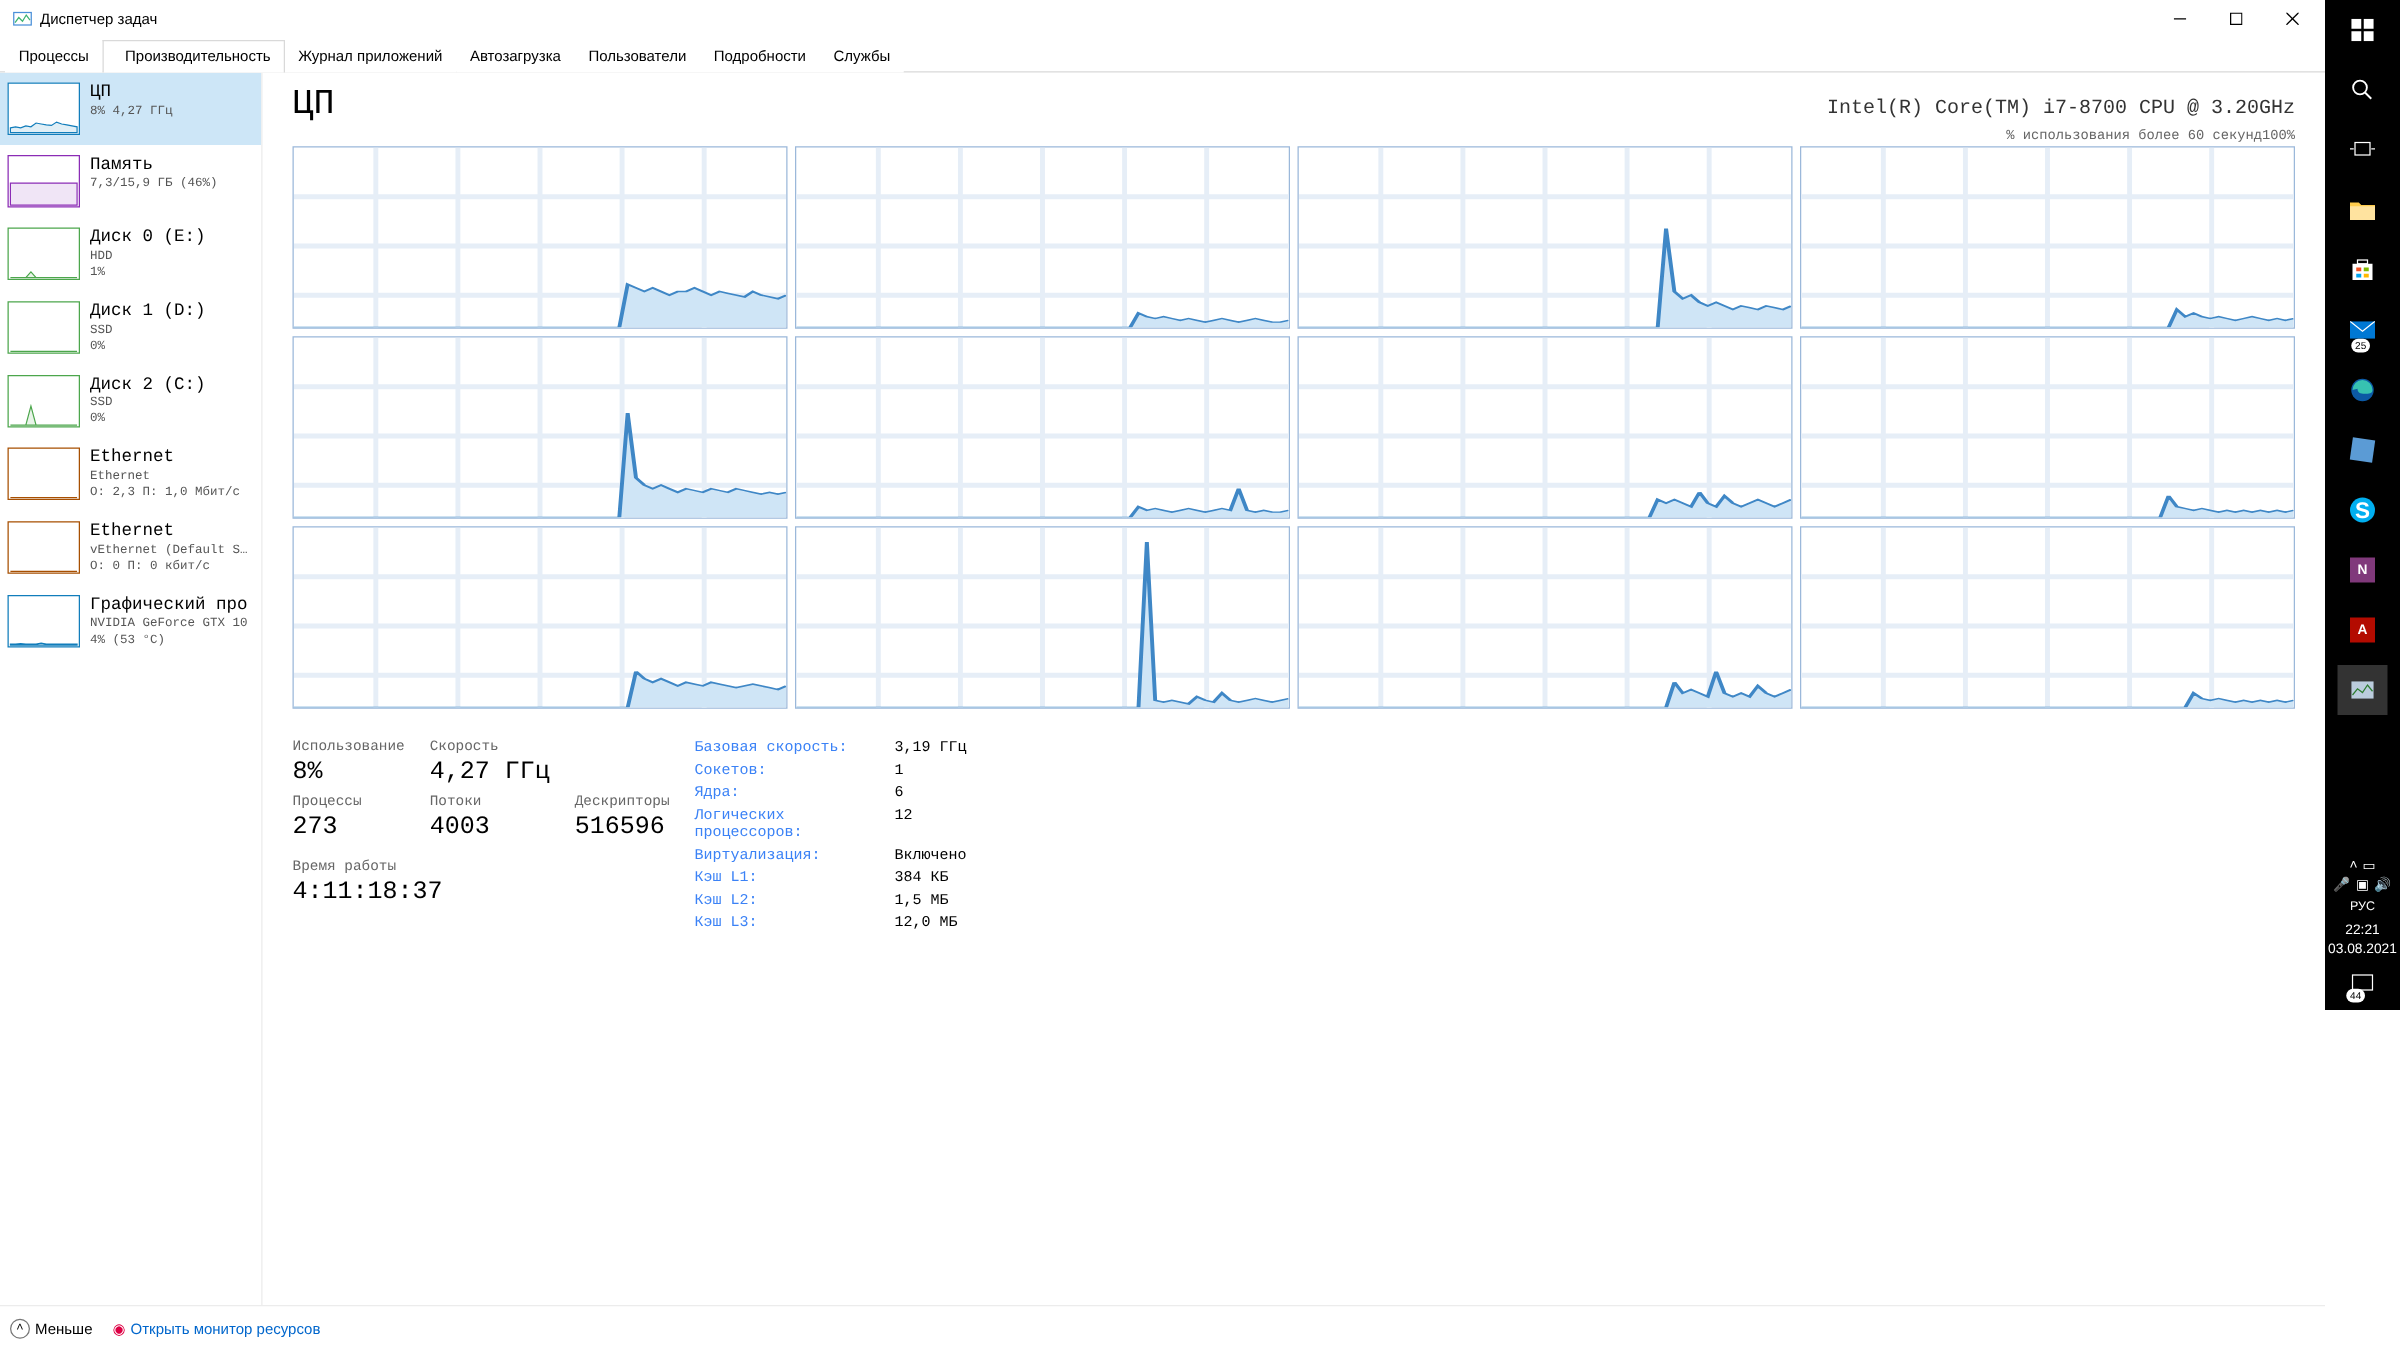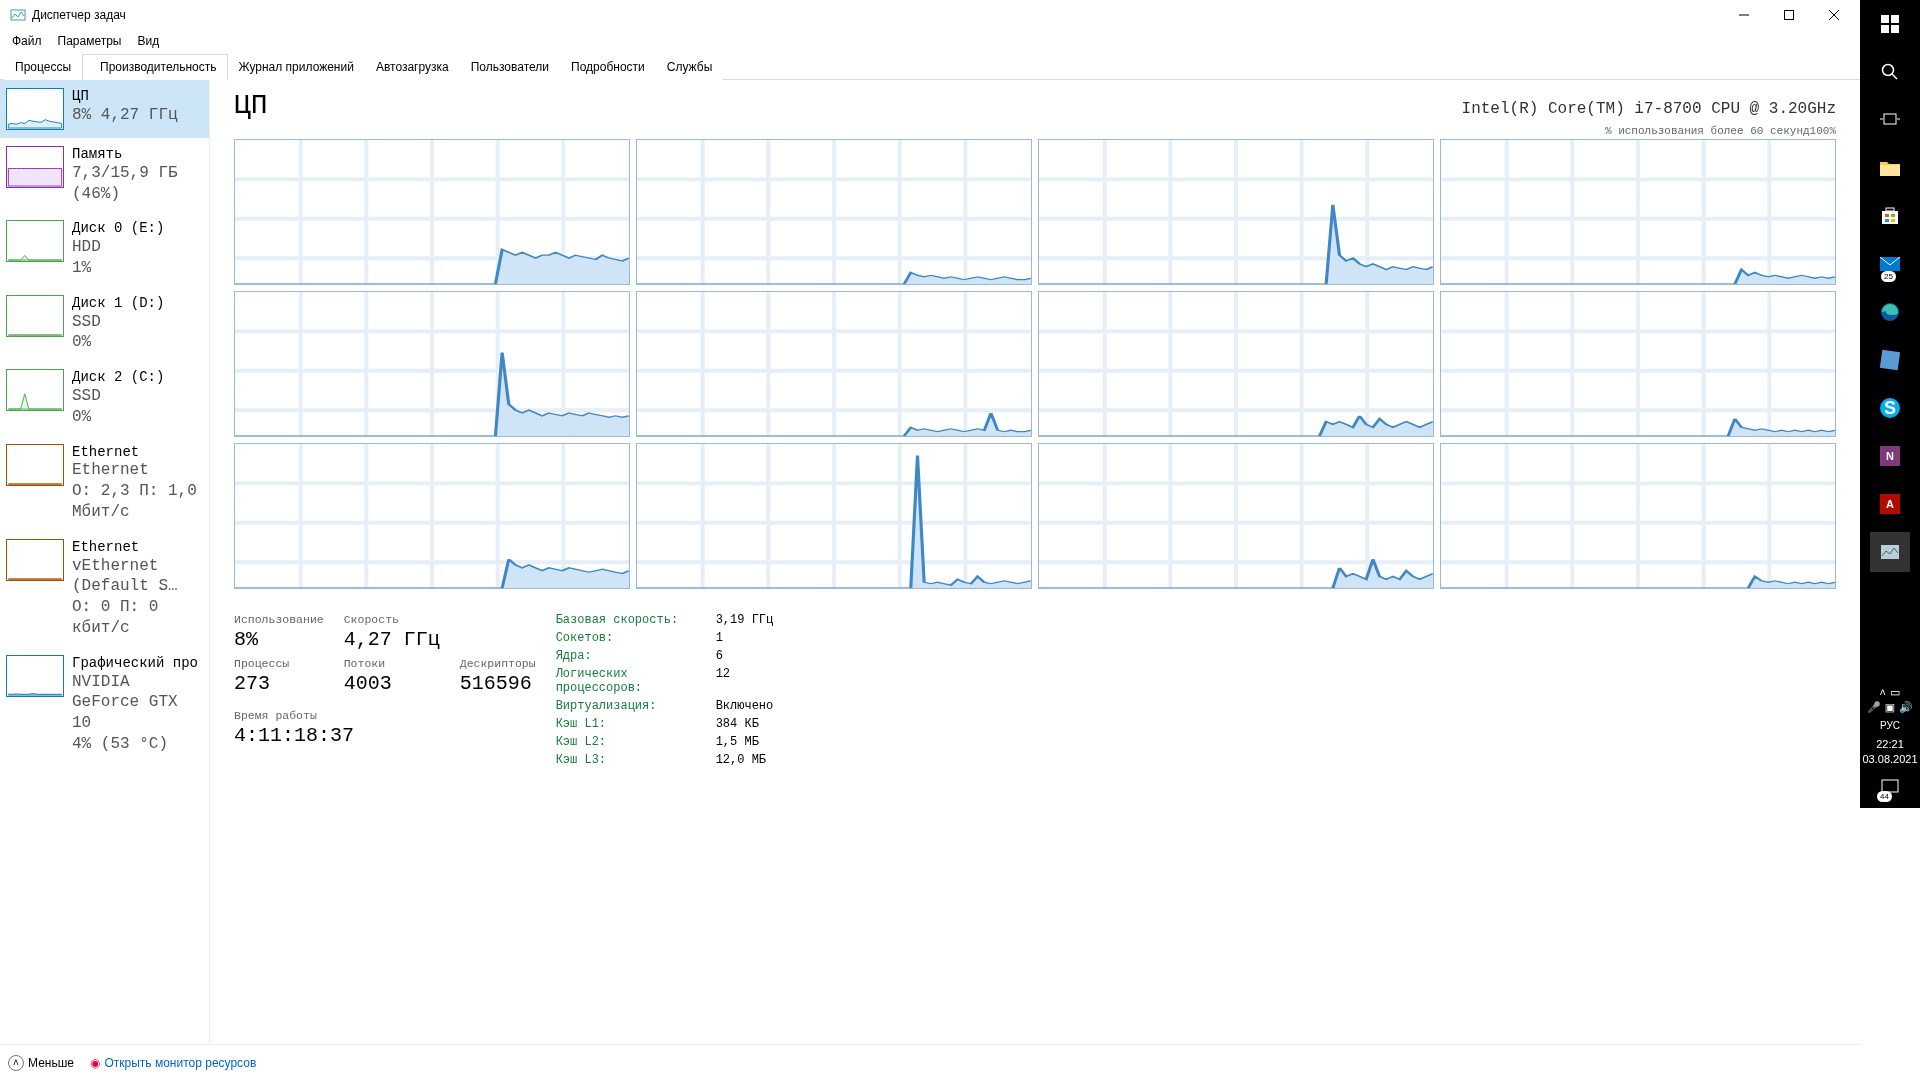--- a/index.html
+++ b/index.html
@@ -24,40 +24,40 @@
 .tabbar .tab.active { border-color: #d9d9d9; background: #fff; padding-left: 17px; }
 
 
 .body { flex: 1; display: flex; overflow: hidden; font-family: Liberation Mono, monospace; }
 .sidebar { width: 210px; border-right: 1px solid #ececec; overflow: hidden; }
 .side-item { display: flex; align-items: flex-start; padding: 8px 6px; gap: 8px; cursor: default; }
 .side-item.selected { background: #cde6f7; }
 .side-thumb { width: 58px; height: 42px; border: 1px solid; flex-shrink: 0; position: relative; background: #fff; }
 .side-thumb svg { position: absolute; left: 0; top: 0; width: 100%; height: 100%; }
 .side-text .l1 { font-size: 14px; line-height: 1.2; }
-.side-text .l2 { font-size: 16px; color: #555; line-height: 1.3; }
+.side-text .l2 { font-size: 10px; color: #555; line-height: 1.3; }
 
 
 .main { flex: 1; padding: 10px 24px 4px 24px; display: flex; flex-direction: column; overflow: hidden; }
 .main-header { display: flex; justify-content: space-between; align-items: baseline; margin-bottom: 4px; }
 .main-header .big { font-size: 28px; font-weight: 400; }
 .main-header .model { font-size: 16px; color: #333; }
 .chart-topline { display: flex; justify-content: flex-end; font-size: 11px; color: #666; margin-bottom: 2px; }
 .cpu-grid { display: grid; grid-template-columns: repeat(4, 1fr); grid-template-rows: repeat(3, 1fr); gap: 6px; height: 450px; }
 .cpu-cell { border: 1px solid #9bb8da; position: relative; overflow: hidden; }
 .cpu-cell .gridlines { position: absolute; inset: 0; }
 .cpu-cell svg.line { position: absolute; inset: 0; width: 100%; height: 100%; }
 
 
 .stats { display: flex; gap: 20px; margin-top: 24px; font-size: 12px; }
 .stats .col-left { display: grid; grid-template-columns: auto auto auto; gap: 6px 20px; align-content: start; }
 .stats .metric .lbl { font-size: 11.5px; color: #666; }
 .stats .metric .val { font-size: 20px; margin-top: 2px; }
 .stats .col-right { display: grid; grid-template-columns: 160px auto; row-gap: 4px; }
-.stats .col-right .k { font-size: 12px; color: #15803d; }
+.stats .col-right .k { font-size: 12px; color: #3b82f6; }
 .stats .col-right .v { font-size: 12px; }
 
 
 .bottombar { height: 36px; border-top: 1px solid #ececec; display: flex; align-items: center; padding: 0 8px; gap: 16px; font-size: 12px; }
 .bottombar .circ { width: 16px; height: 16px; border: 1px solid #777; border-radius: 50%; display: inline-flex; align-items: center; justify-content: center; font-size: 10px; margin-right: 4px; }
 .bottombar .link { color: #0066cc; display: flex; align-items: center; gap: 4px; }
 .bottombar .link .ricon { color: #d04; }
 
 
 .wtask { width: 60px; background: #000; display: flex; flex-direction: column; align-items: center; color: #fff; font-size: 10px; }
@@ -98,25 +98,20 @@
           </svg>
         </div>
       <div class="winbtn close">
           <svg width="10" height="10">
             <line x1="0" y1="0" x2="10" y2="10" stroke="#000"></line>
             <line x1="10" y1="0" x2="0" y2="10" stroke="#000"></line>
           </svg>
         </div>
     </div>
 
-    <div class="menubar" id="menubar">
-        <span class="mitem">Файл</span>
-        <span class="mitem">Параметры</span>
-        <span class="mitem">Вид</span>
-      </div>
 
     <div class="tabbar" id="tabbar">
         <div class="tab">Процессы</div>
         <div class="tab active">Производительность</div>
         <div class="tab">Журнал приложений</div>
         <div class="tab">Автозагрузка</div>
         <div class="tab">Пользователи</div>
         <div class="tab">Подробности</div>
         <div class="tab">Службы</div>
       </div>

